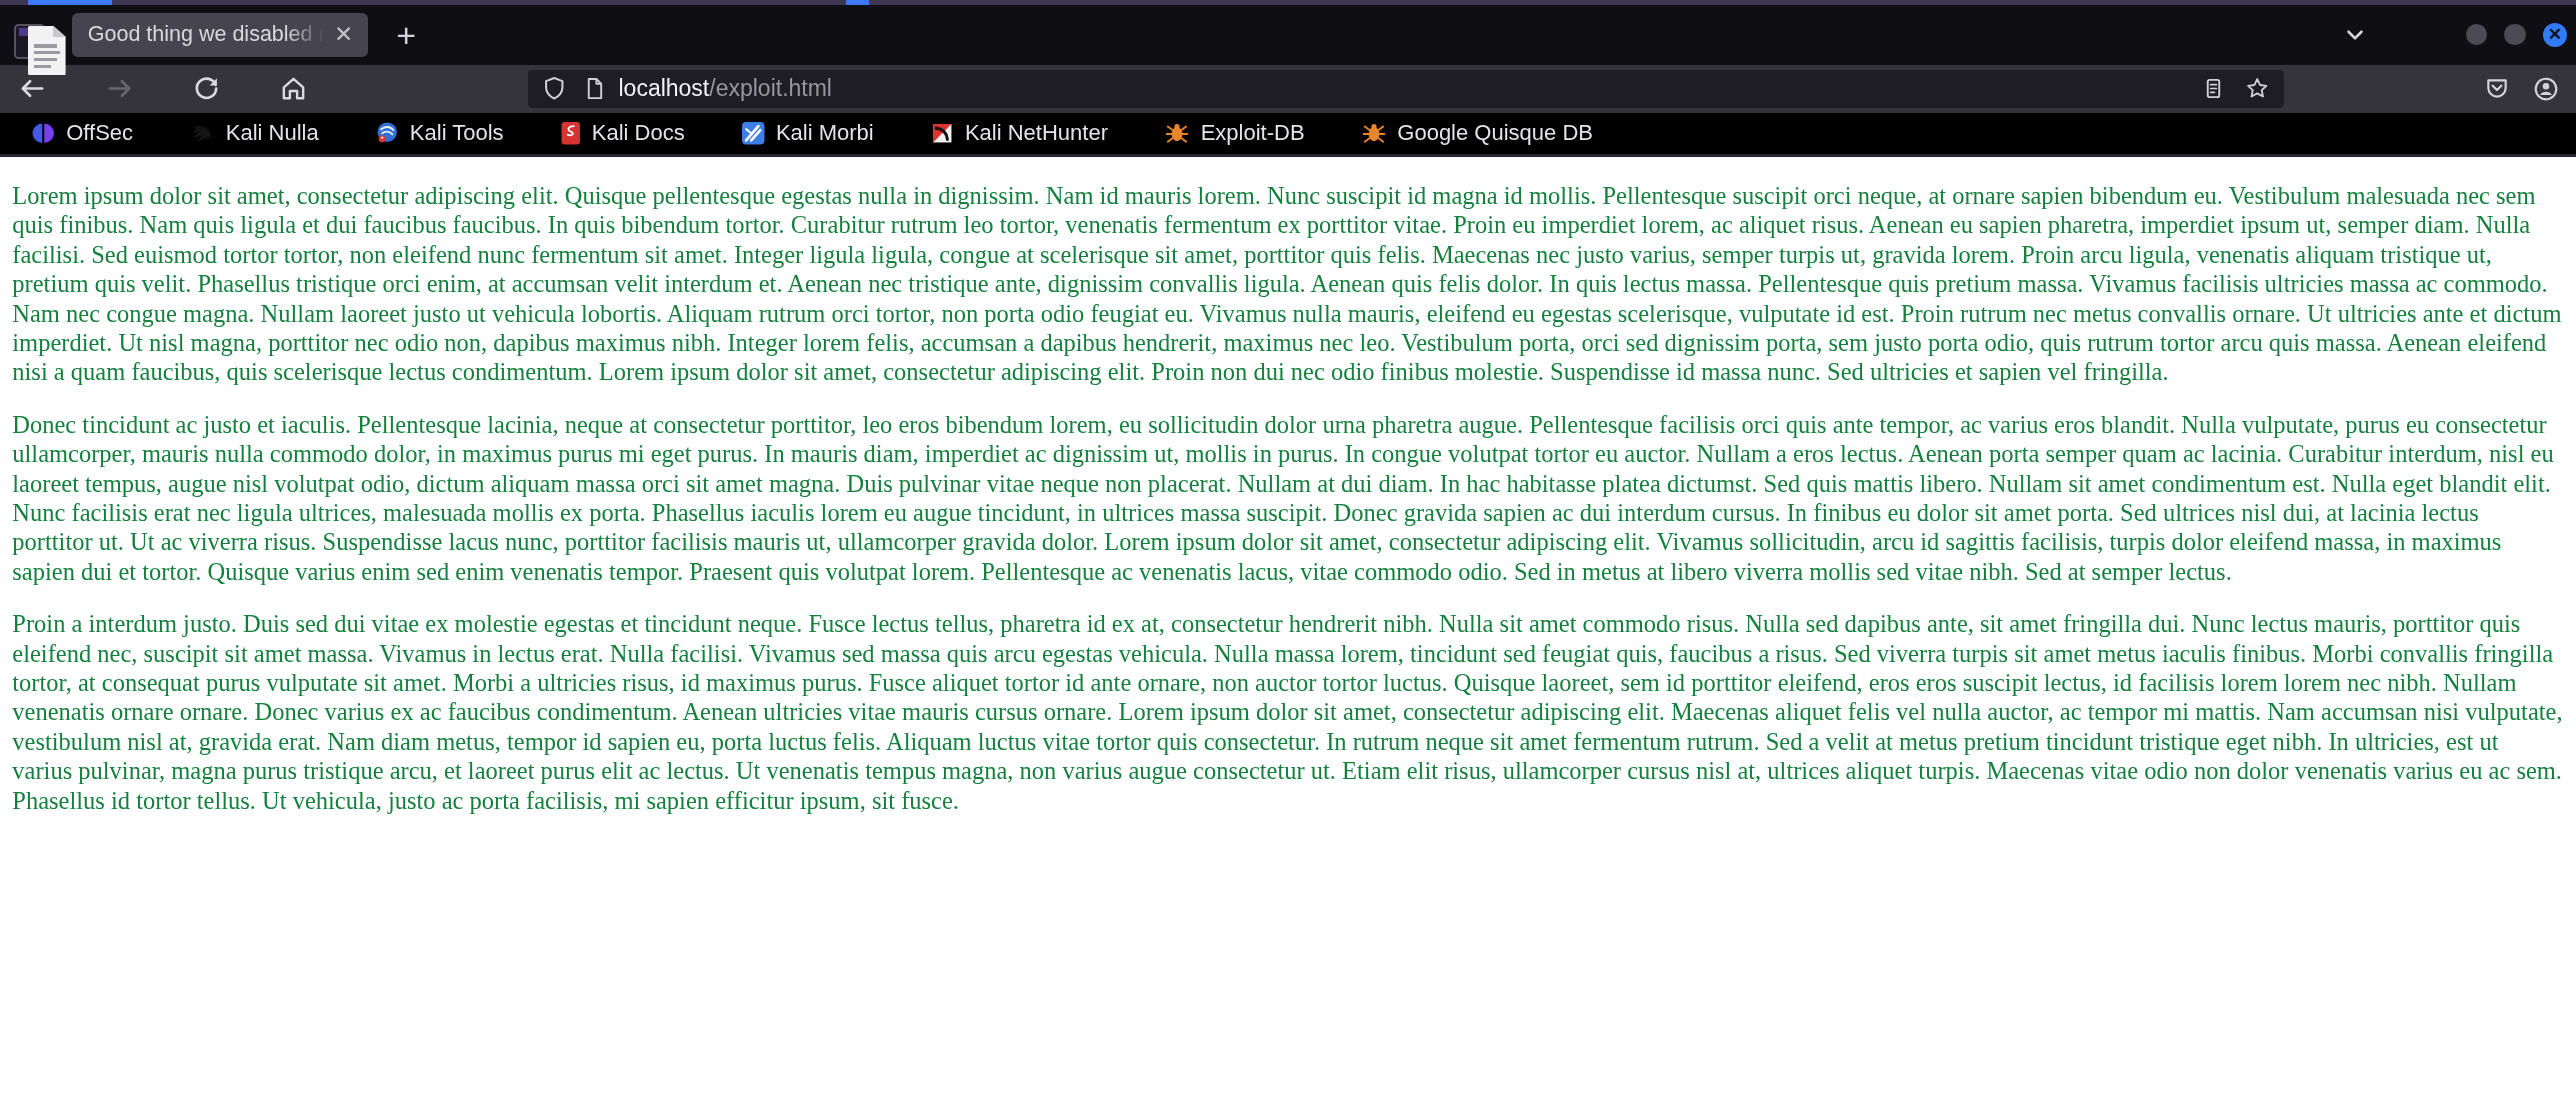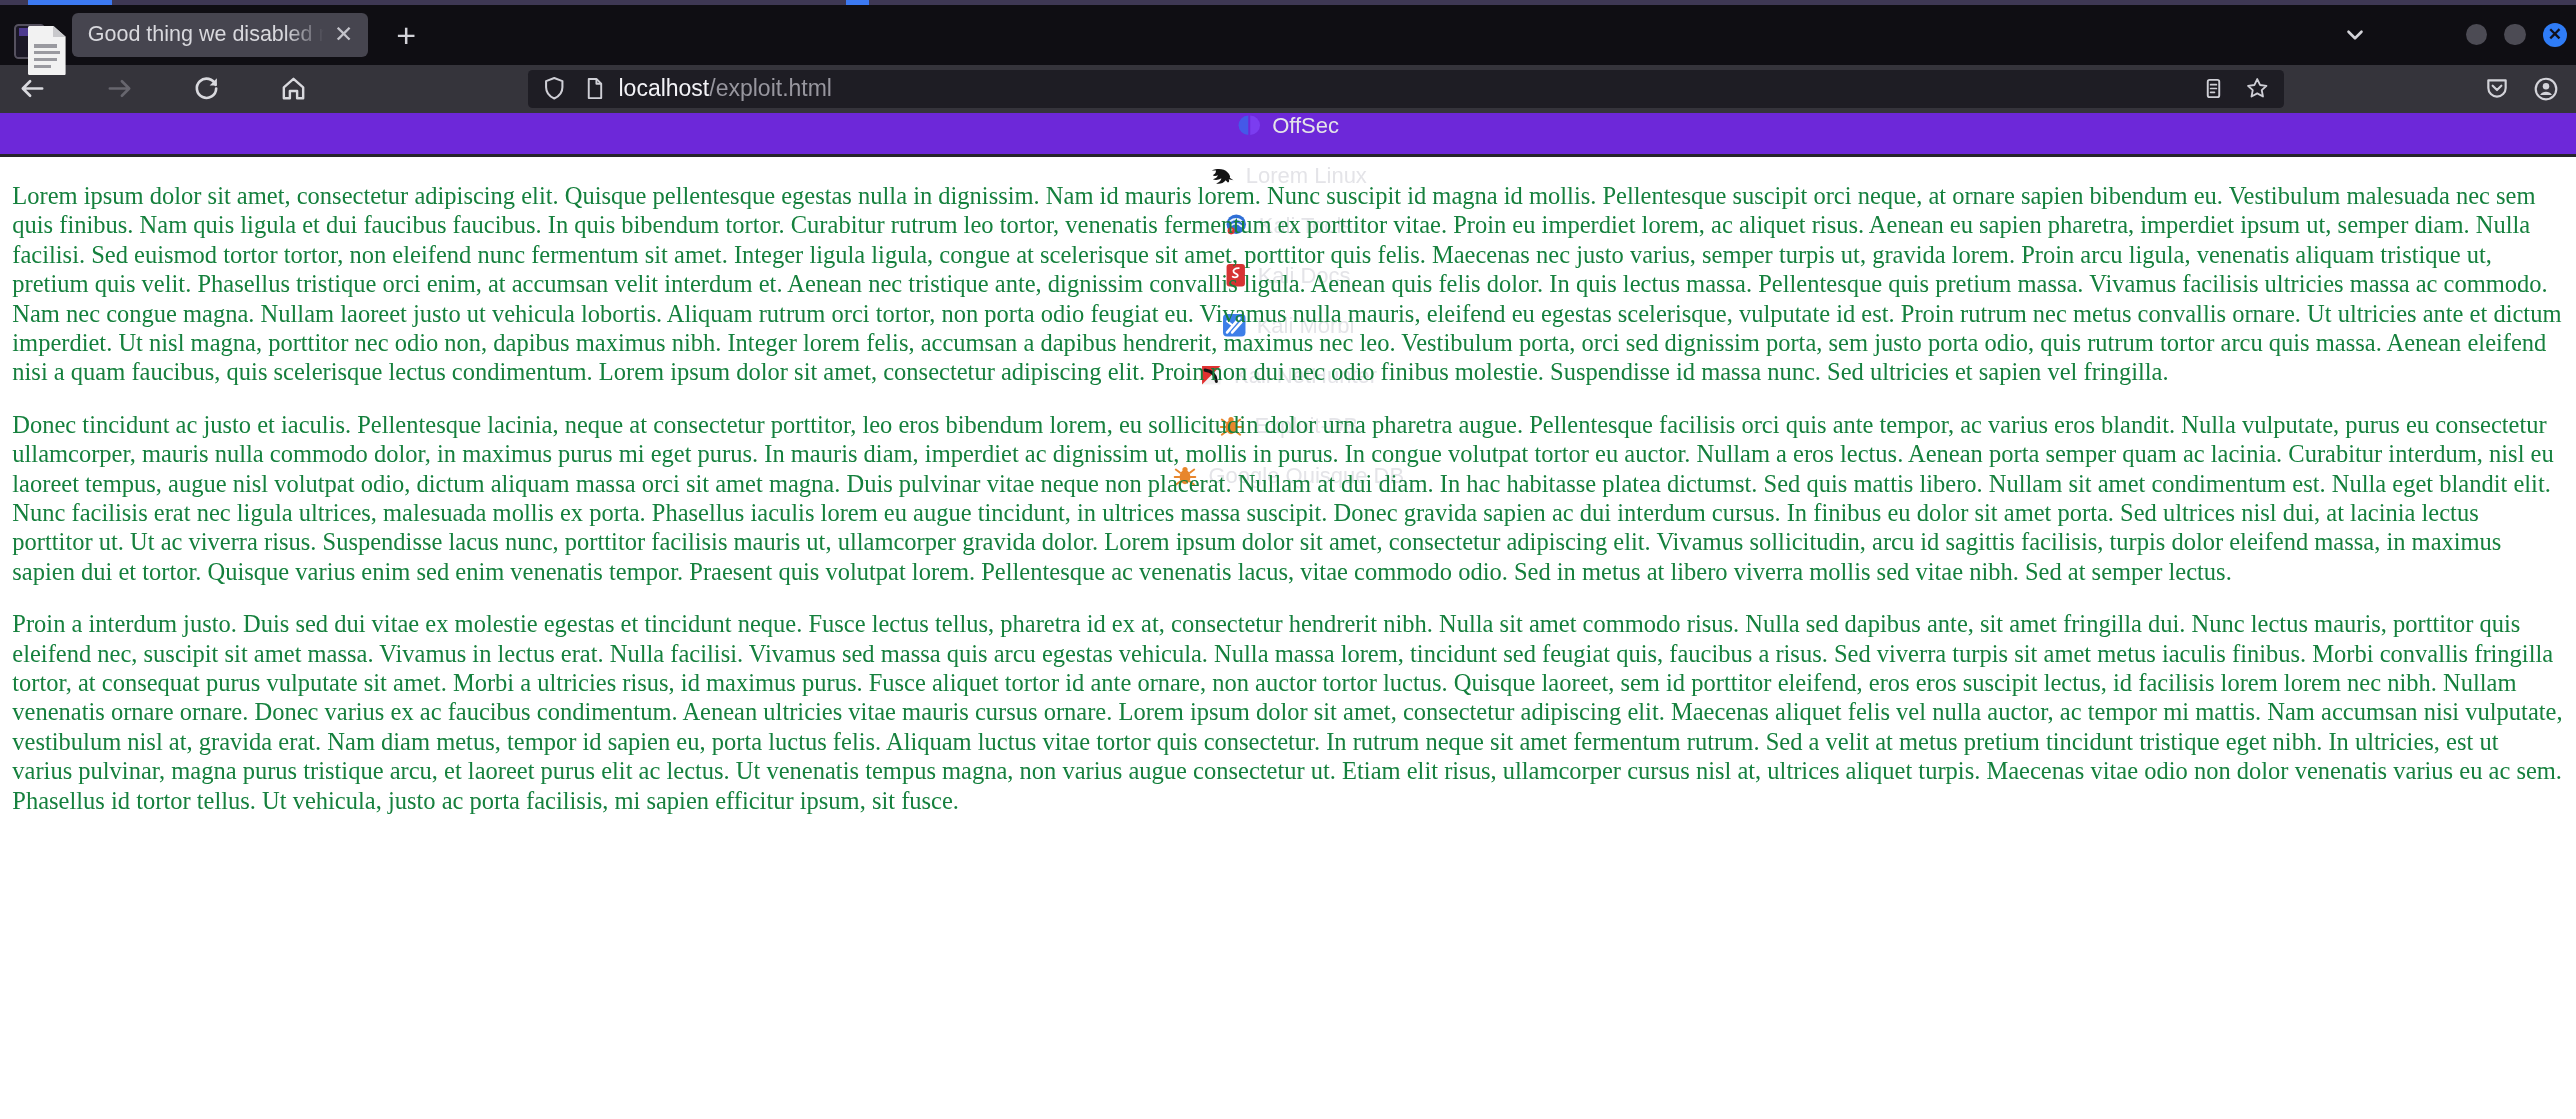--- a/index.html
+++ b/index.html
@@ -88,22 +88,22 @@
   .badge {
     position:absolute; top:-10.7px; right:-12.3px; min-width:23px; height:21.5px;
     background:#7a52d6; color:#ffffff; font-size:15.3px; border-radius:4.6px;
     display:flex; align-items:center; justify-content:center; padding:0 4.6px;
   }
   .hamburger { display:flex; flex-direction:column; gap:5.4px; }
   .hamburger span { display:block; width:26px; height:3.1px; background:#d3d3d9; border-radius:1.5px; }
 
   
   .bookmarks-bar {
-    height:44px; background:#6d28d9; border-bottom:3.1px solid #26252c;
-    display:flex; align-items:center; padding:0 31px; gap:24px;flex-direction:column;
+    height:44px; background:#000000; border-bottom:3.1px solid #26252c;
+    display:flex; align-items:center; padding:0 31px; gap:56px;
   }
   .bookmark { display:flex; align-items:center; gap:10.7px; color:#e4e4e8; font-size:22px; white-space:nowrap; }
   .bookmark svg { flex:0 0 auto; }
 
   
   .content {
     background:#ffffff; color:#15803d;
     font-family:"Liberation Serif", serif;
     font-size:24.5px; line-height:1.2;
     padding:1.5px 12.3px 31px 12.3px;
@@ -259,21 +259,21 @@
       <path d="M11 2.5a9.5 9.5 0 0 0 0 19z" fill="#4459e8"></path>
       <path d="M13 2.5a9.5 9.5 0 0 1 0 19z" fill="#7b3df0"></path>
     </svg>
     <span>OffSec</span>
   </div>
 
   <div class="bookmark">
     <svg width="26" height="26" viewBox="0 0 24 24">
       <path d="M2.5 7c6-2.5 11.5-1.5 14.5 1.5 2 2 3 4 2.2 5.2l3.3 2.3-4.3-1.1c.9 1.8.2 2.9-.8 3l-2-2c-2 2.8-5.8 3.9-8.8 3 2.8-1 4.8-2.8 4.8-4.8-2.8 1.8-5.8 1.9-7.8.9 2.8-.9 3.9-2 4.7-3.8-1.9.9-3.8 1-4.8.1 1.9-.9 2.8-2 3-4.3z" fill="#141414"></path>
     </svg>
-    <span>Lorem Linux</span>
+    <span>Kali Nulla</span>
   </div>
 
   <div class="bookmark">
     <svg width="24.5" height="24.5" viewBox="0 0 24 24">
       <circle cx="12" cy="11" r="9.5" fill="#2f6fd6"></circle>
       <path d="M6 8c4-3 9-3 12 1M7 12c3-2 7-2 10 1" stroke="#eaf2ff" stroke-width="1.8" fill="none" stroke-linecap="round"></path>
       <circle cx="7" cy="17.5" r="3.5" fill="#e03131"></circle>
       <path d="M5.8 16.5h2.4M7 15.3v2.4" stroke="#ffffff" stroke-width="1"></path>
     </svg>
     <span>Kali Tools</span>

